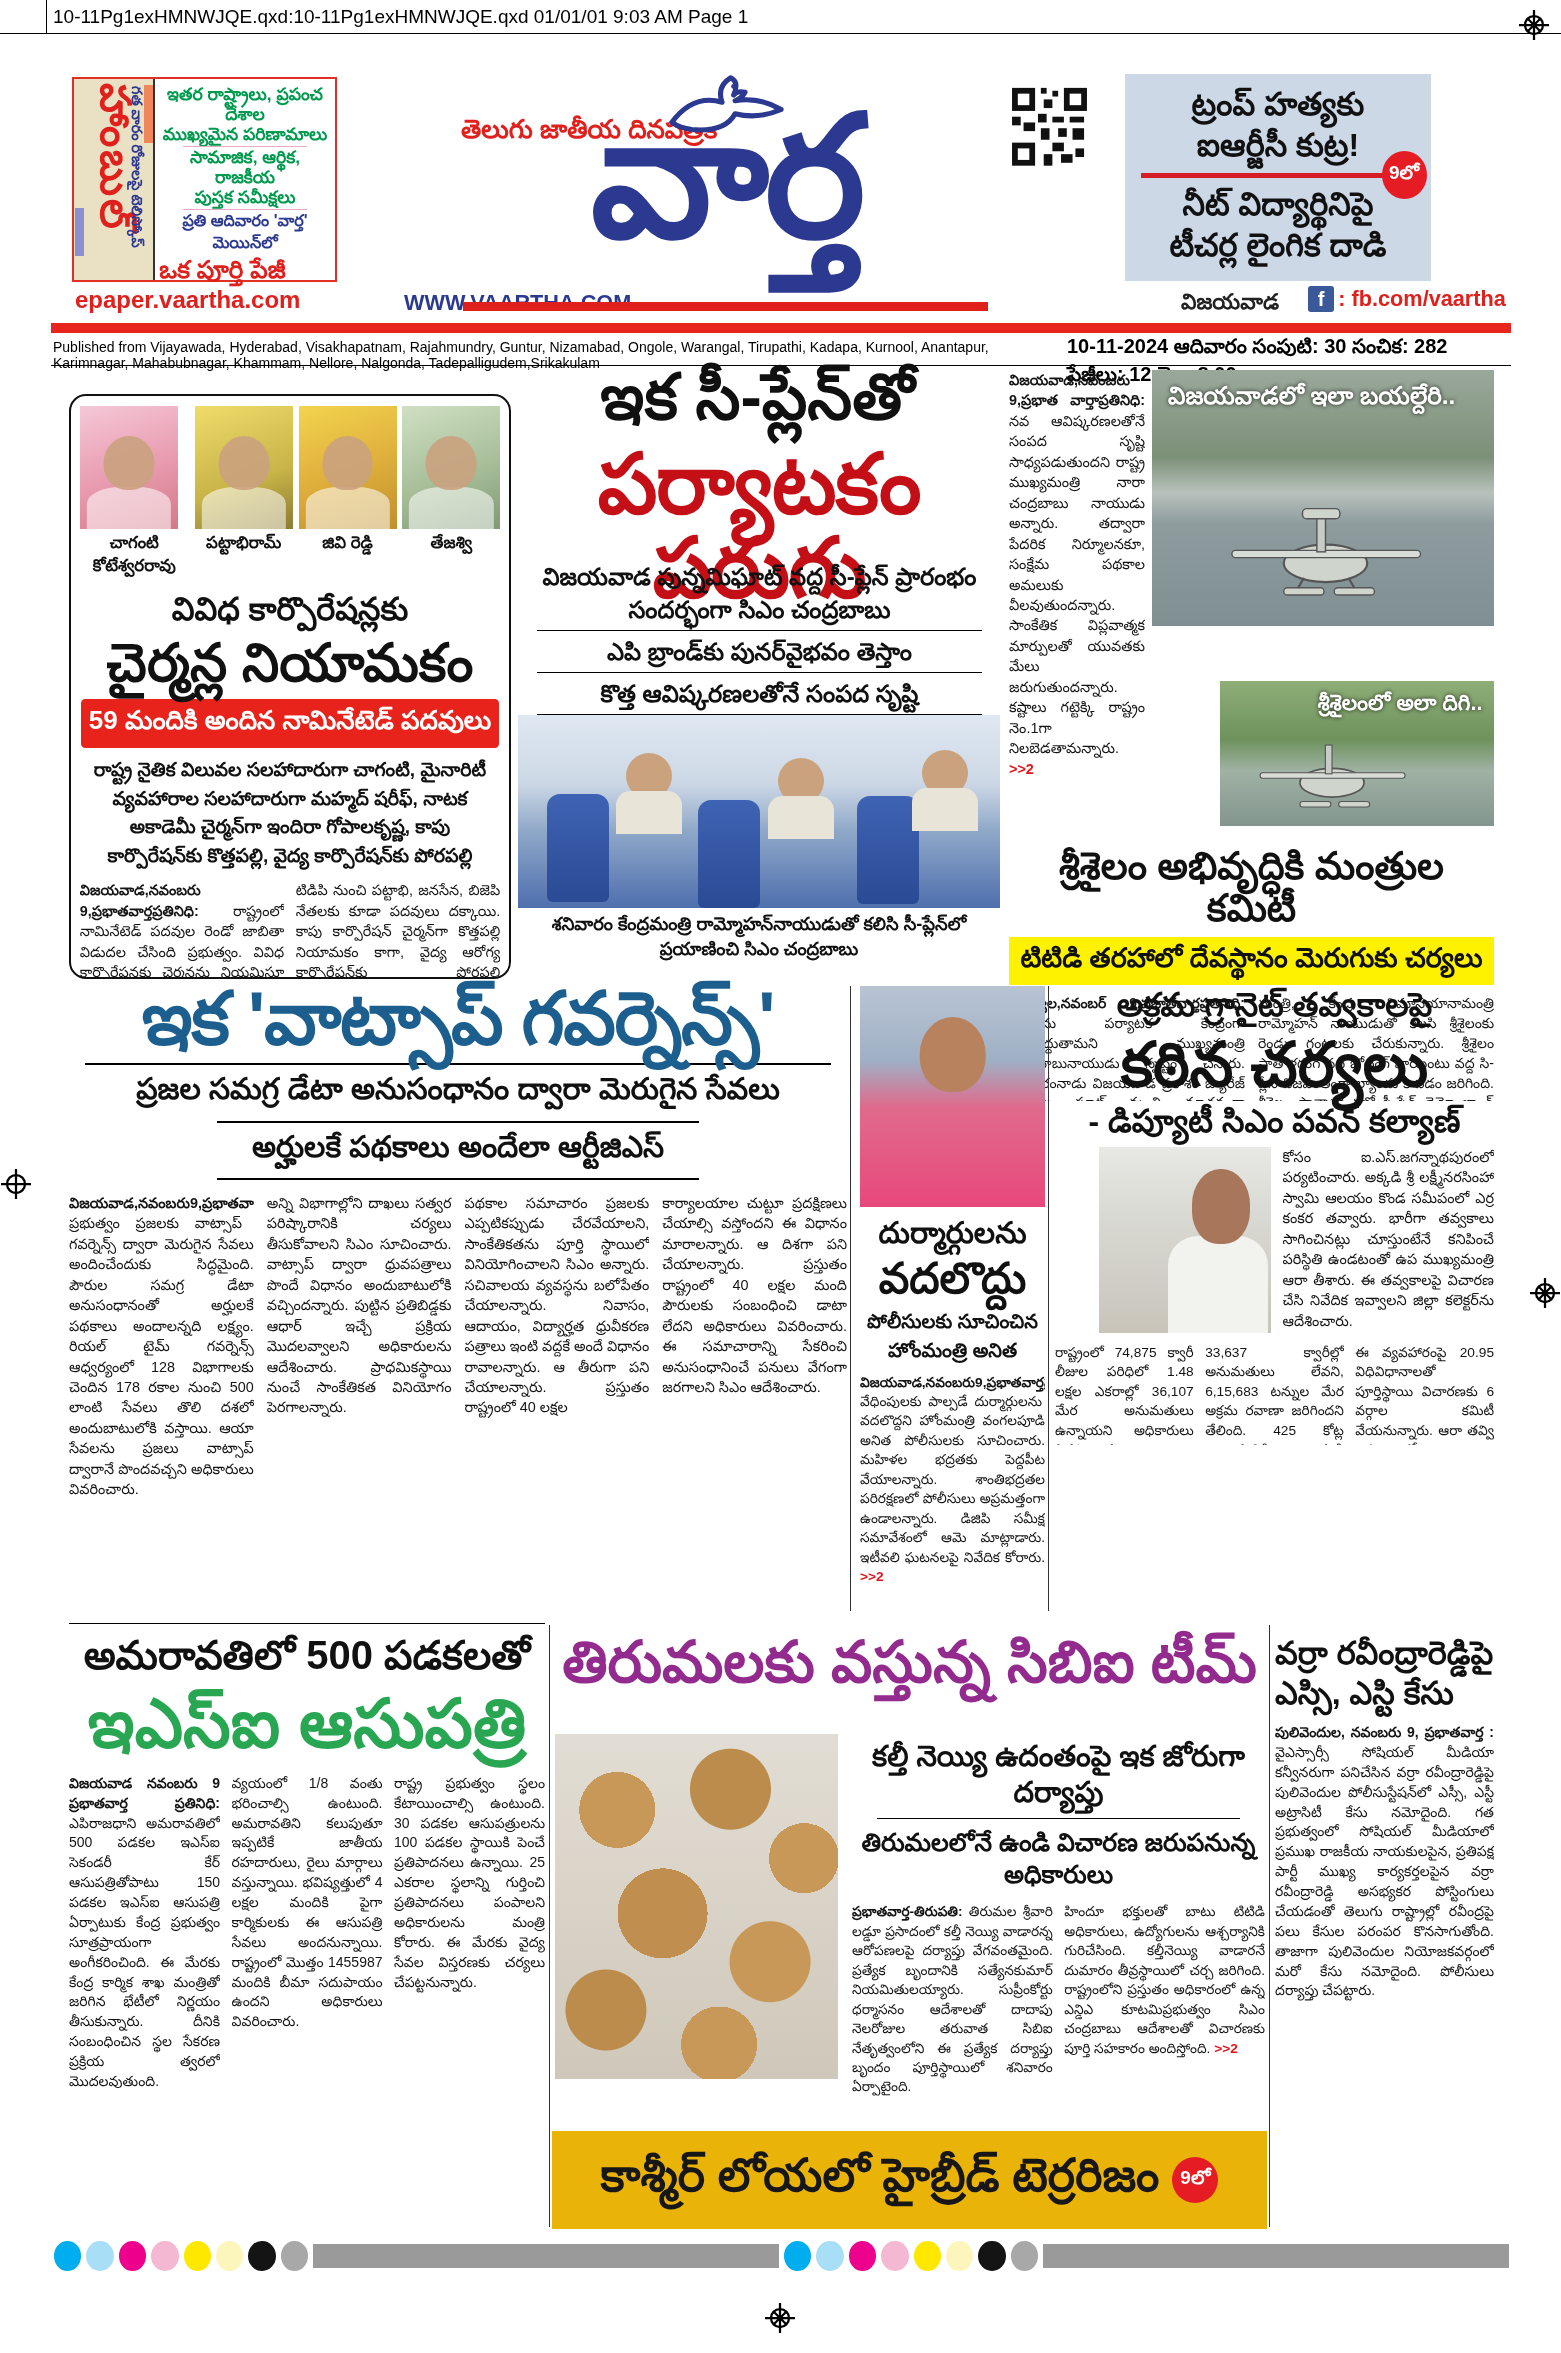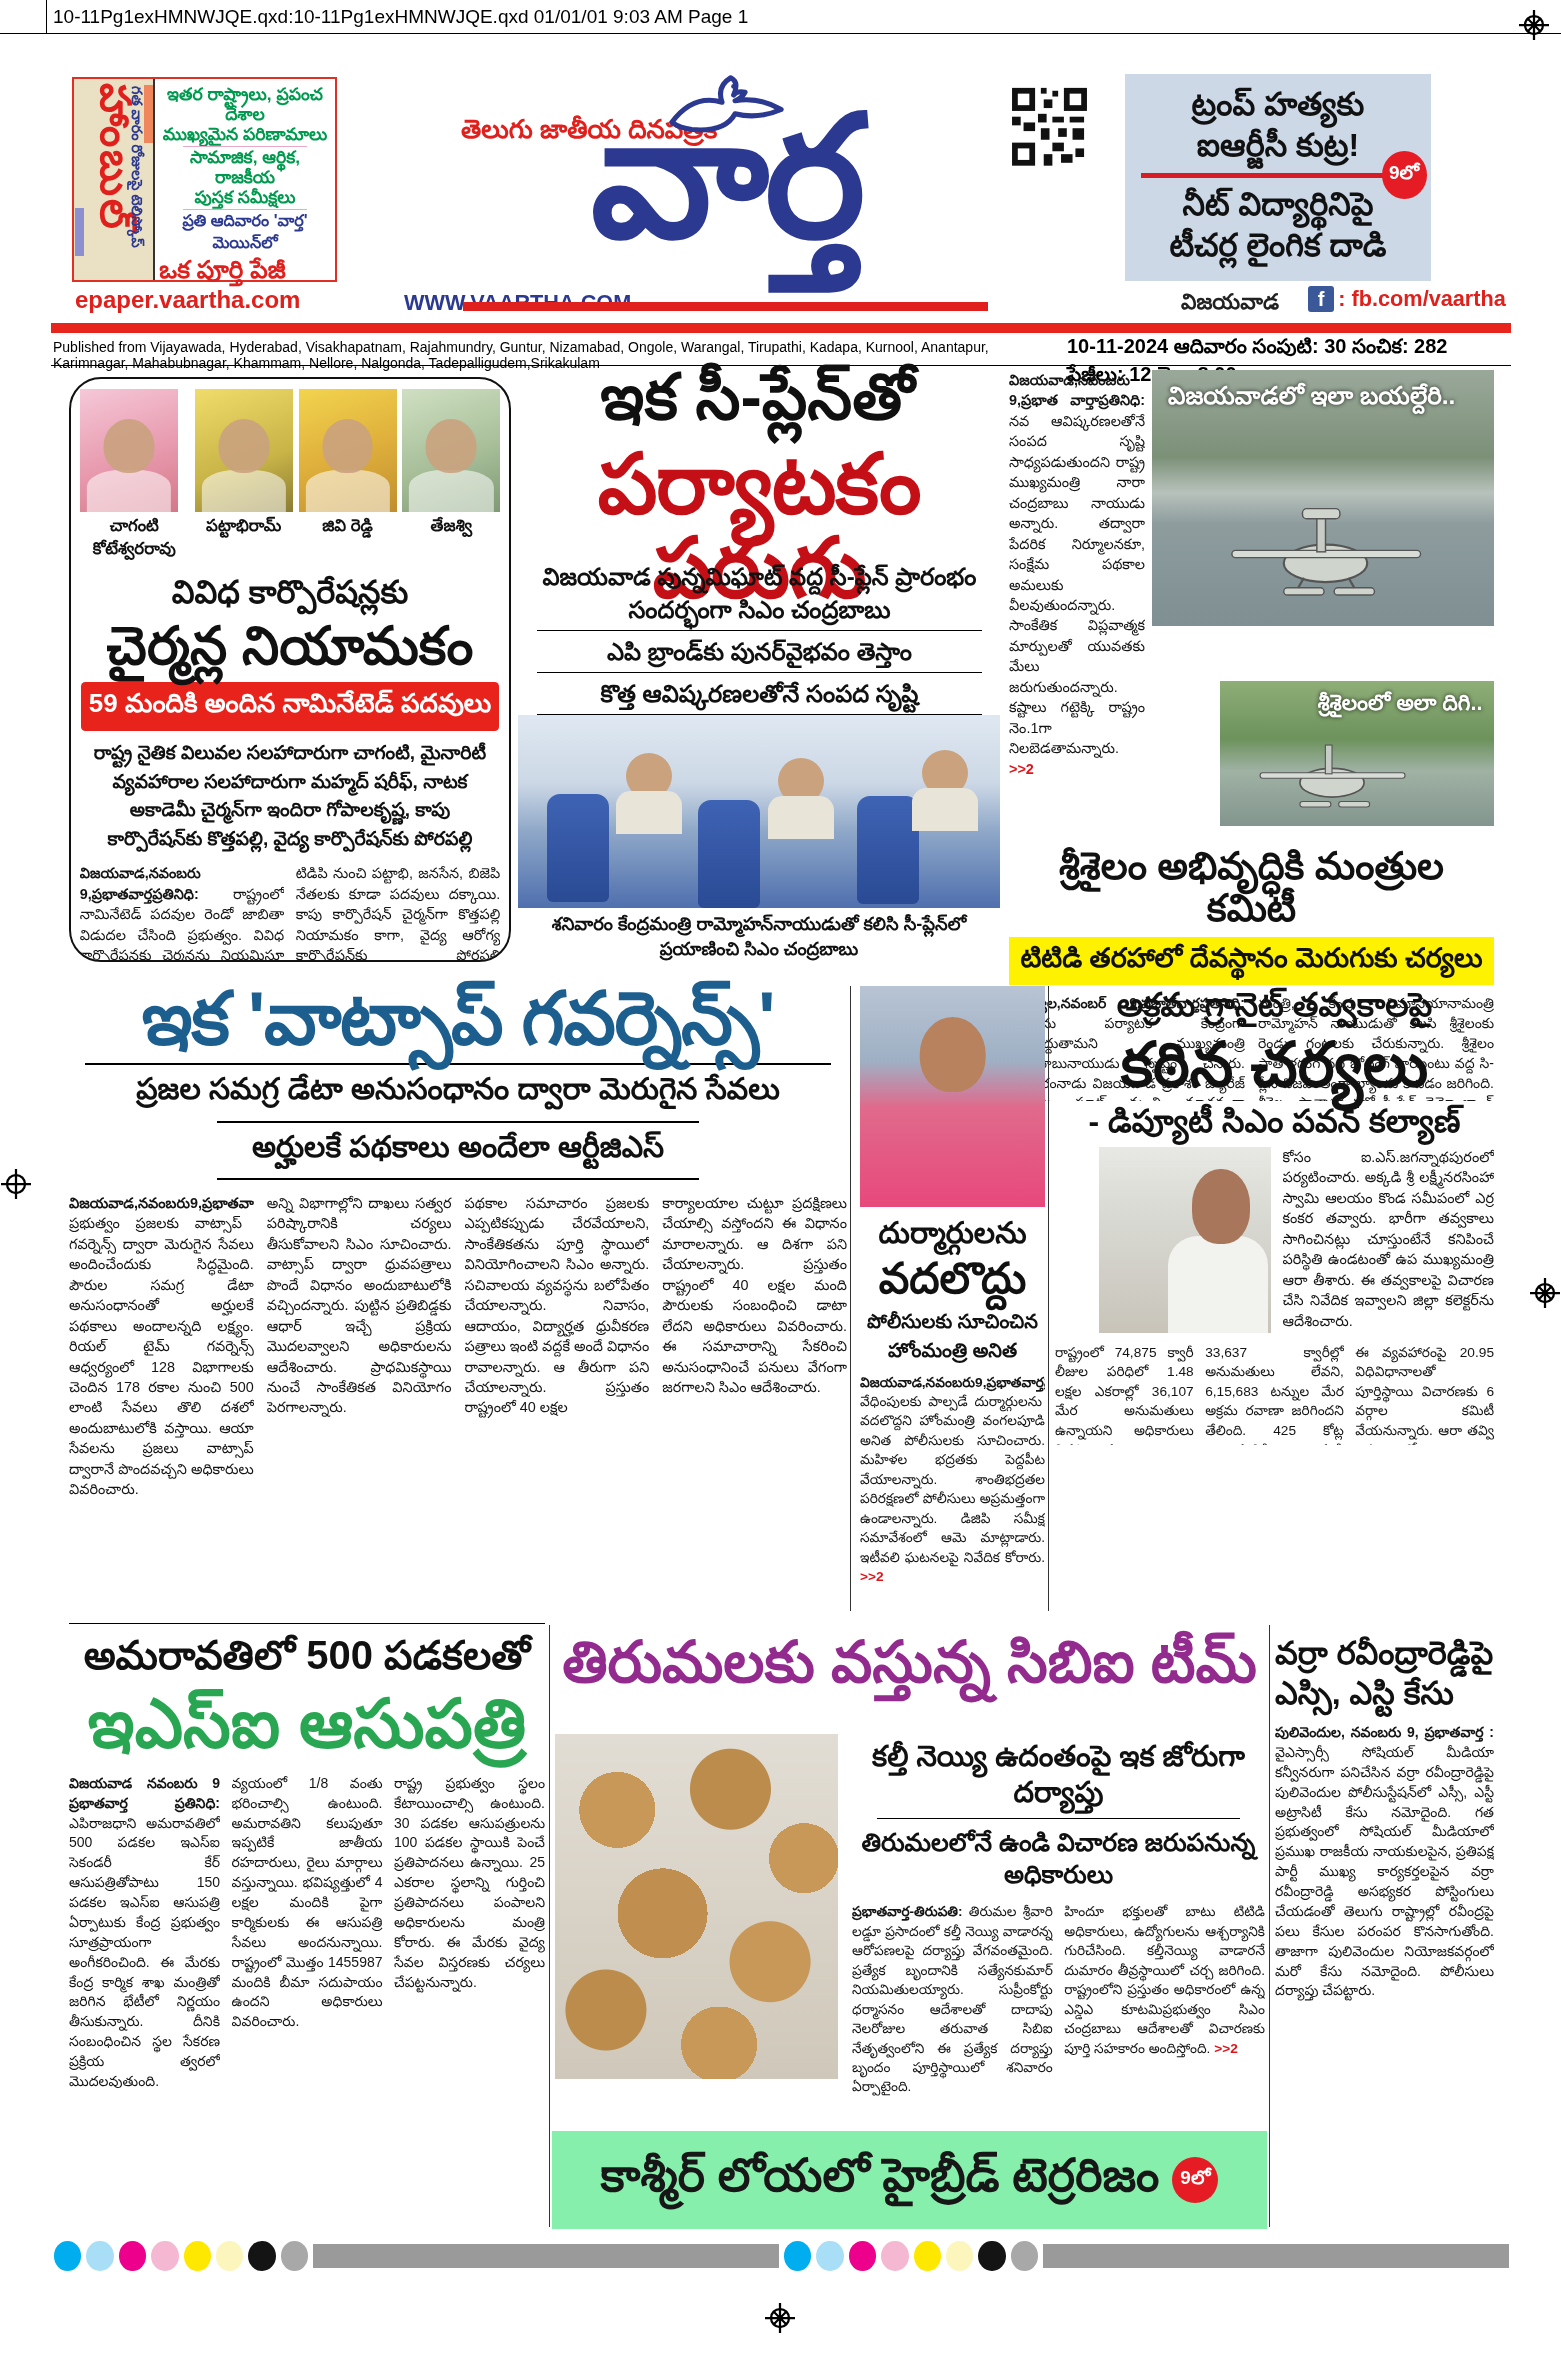--- a/index.html
+++ b/index.html
@@ -47,21 +47,21 @@
   #cityrow-city{left:1181px;top:289px;font-size:21.7px;font-weight:700;color:#222;}
   #fbgroup{left:1308px;top:286px;display:flex;align-items:center;gap:4.3px;}
   #fb-icon{width:26px;height:26px;background:#3b5998;color:#fff;font-weight:800;font-size:20px;
            display:flex;align-items:center;justify-content:center;border-radius:2.9px;}
   #fb-label{font-size:21.7px;font-weight:800;color:#e0201c;}
   #redband{left:51px;top:323px;width:1460px;height:10px;background:#e8251d;}
   #published{left:53px;top:339px;width:996px;font-size:14px;color:#000;}
   #edition{left:1067px;top:335px;width:433px;font-size:20px;font-weight:800;color:#000;}
   #dateline-rule{left:51px;top:365px;width:1460px;border-top:1.4px solid #000;}
   
-  #chairman{left:69px;top:377px;width:442px;height:585px;border:2.5px solid #111;border-radius:32px;
+  #chairman{left:69px;top:394px;width:442px;height:585px;border:2.5px solid #111;border-radius:17px;
             padding:10px 8.7px;box-sizing:border-box;overflow:hidden;}
   #chairman-photos{display:flex;gap:5.8px;justify-content:center;}
   .cphoto{width:98px;height:123px;}
   .cname{font-size:16.6px;font-weight:700;text-align:center;margin-top:4.3px;}
   .ph1{background:linear-gradient(160deg,#f5c8d8 0%,#e89aae 55%,#d47888 100%);}
   .ph2{background:linear-gradient(160deg,#f0dc6a 0%,#c8b447 60%,#8a7c34 100%);}
   .ph3{background:linear-gradient(160deg,#f2d44e 0%,#e0b13c 50%,#c08f2e 100%);}
   .ph4{background:linear-gradient(160deg,#cfe0c2 0%,#a8bf9a 55%,#7f9a74 100%);}
   .face{position:relative;}
   .face::after{content:"";position:absolute;left:50%;top:24%;transform:translateX(-50%);
@@ -149,21 +149,21 @@
        radial-gradient(circle at 38% 52%,#c08e4e 0 45px,transparent 45px),
        radial-gradient(circle at 76% 66%,#c89858 0 40px,transparent 41px),
        radial-gradient(circle at 18% 80%,#bc8c4c 0 40px,transparent 41px),
        radial-gradient(circle at 58% 90%,#c89858 0 38px,transparent 38px),
        linear-gradient(180deg,#e2ddd4,#cfc8ba);}
   #cbi-right{position:absolute;left:300px;top:105px;width:413px;}
   #cbi-sub1{font-size:29px;font-weight:800;text-align:center;line-height:1.25;}
   #cbi-sub2{font-size:25px;font-weight:800;text-align:center;line-height:1.3;margin-top:7.2px;}
   #cbi-body{display:flex;gap:11.5px;margin-top:11.5px;height:209px;}
   #cbi-body>div{flex:1;font-size:13.7px;}
-  #terror{left:552px;top:2131px;width:715px;height:98px;background:#86efac;
+  #terror{left:552px;top:2131px;width:715px;height:98px;background:#eab308;
           display:flex;align-items:center;justify-content:center;gap:13px;}
   #terror-text{font-size:46px;font-weight:800;color:#171717;}
   .badge-circle{width:46px;height:46px;background:#e51c24;border-radius:50%;color:#fff;
                 font-size:19px;font-weight:700;display:flex;align-items:center;justify-content:center;}
   #varra{left:1275px;top:1633px;width:219px;}
   #varra-h{font-size:32px;font-weight:800;line-height:1.25;}
   #varra-body{margin-top:10px;height:462px;font-size:14px;}
   
   #colorbar{left:54px;top:2241px;width:1455px;display:flex;align-items:center;gap:5px;}
   .dot{width:27.4px;height:30px;border-radius:50%;flex:0 0 auto;}

